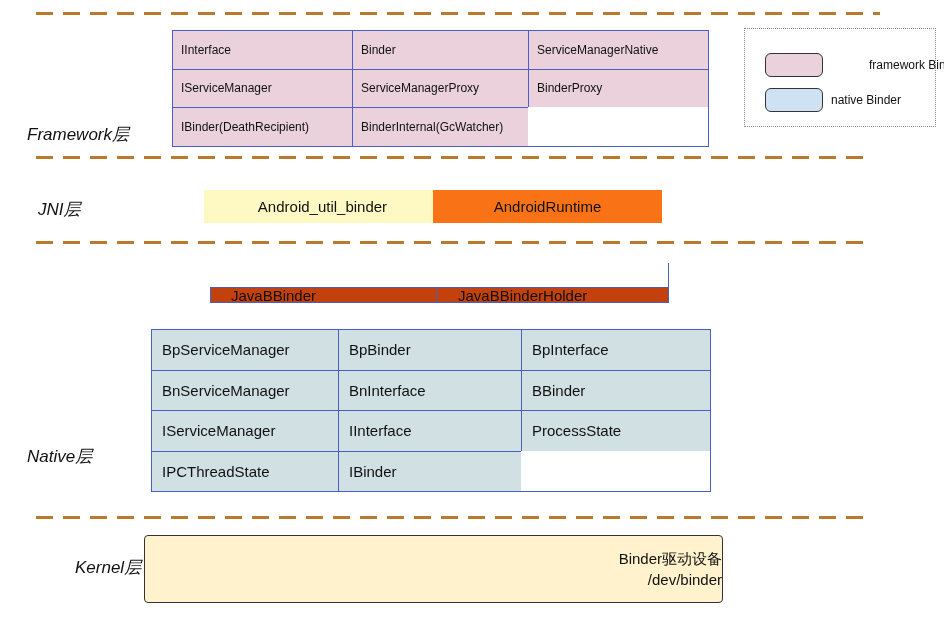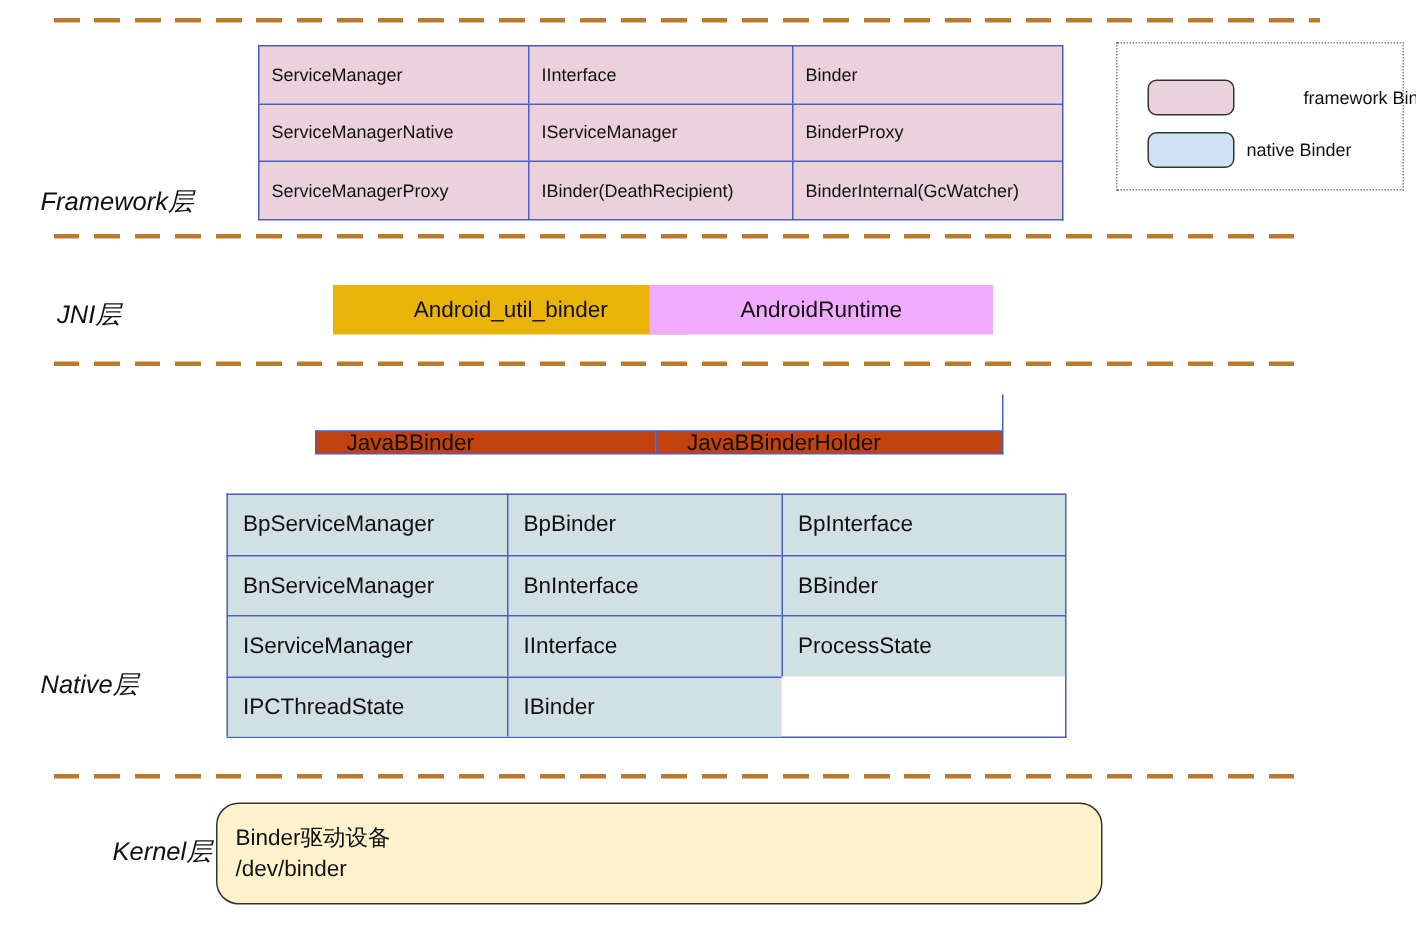--- a/index.html
+++ b/index.html
@@ -21,28 +21,28 @@
     display:flex;align-items:center;white-space:nowrap;overflow:hidden;
   }
   .fw-tbl{left:172px;top:30px;grid-template-columns:180px 176px 180px;grid-auto-rows:38.6px;}
   .fw-tbl .cell{background:#ead1dc;font-size:12px;padding-left:8px;}
   .nat-tbl{left:151px;top:329px;grid-template-columns:187px 183px 189px;grid-auto-rows:40.5px;}
   .nat-tbl .cell{background:#d0e0e3;font-size:15px;padding-left:10px;text-align:center;}
   .jbb-tbl{left:210px;top:263px;grid-template-columns:227px 231px;grid-auto-rows:39px;}
   .jbb-tbl .cell{background:#c2410c;font-size:15px;padding-left:20px;margin-top:24px;}
   
   .jni-box{position:absolute;top:190px;height:33px;display:flex;align-items:center;justify-content:center;font-size:15px;}
-  .jni-pink{left:222px;width:237px;background:#eab308;}
-  .jni-green{left:433px;width:229px;background:#f0abfc;}
+  .jni-pink{left:204px;width:237px;background:#fef9c3;}
+  .jni-green{left:433px;width:229px;background:#f97316;}
   
   .kernel-box{
     position:absolute;left:144px;top:535px;width:577px;height:66px;
-    background:#fff2cc;border:1.5px solid #333;border-radius:15px;
-    display:flex;flex-direction:column;align-items:flex-start;justify-content:center;
-    font-size:15px;line-height:21px;padding-left:12px;
+    background:#fff2cc;border:1.5px solid #333;border-radius:4px;
+    display:flex;flex-direction:column;align-items:flex-end;justify-content:center;
+    font-size:15px;line-height:21px;
   }
   
   .legend{position:absolute;left:744px;top:28px;width:192px;height:99px;border:1px dotted #8a8a8a;box-sizing:border-box;}
   .legend-row{position:absolute;left:20px;display:flex;align-items:center;}
   .legend-row.r1{top:24px;gap:38px;}
   .legend-row.r2{top:59px;}
   .swatch{width:56px;height:22px;border:1px solid #333;border-radius:6px;margin-right:8px;flex:0 0 auto;}
   .swatch.pink{background:#ead1dc;}
   .swatch.blue{background:#cfe2f3;}
   .legend-label{font-size:12px;white-space:nowrap;}
@@ -56,27 +56,26 @@
   <div class="sep" style="left:36px;top:156px;width:830px;"></div>
   <div class="sep" style="left:36px;top:241px;width:830px;"></div>
   <div class="sep" style="left:36px;top:516px;width:830px;"></div>
 
   <div class="layer-label" style="left:27px;top:123px;">Framework层</div>
   <div class="layer-label" style="left:38px;top:198px;">JNI层</div>
   <div class="layer-label" style="left:27px;top:445px;">Native层</div>
   <div class="layer-label" style="left:27px;top:556px;margin-left:48px;">Kernel层</div>
 
   <div class="tbl fw-tbl">
-    <div class="cell">ServiceManager</div>
     <div class="cell">IInterface</div>
     <div class="cell">Binder</div>
     <div class="cell">ServiceManagerNative</div>
     <div class="cell">IServiceManager</div>
+    <div class="cell">ServiceManagerProxy</div>
     <div class="cell">BinderProxy</div>
-    <div class="cell">ServiceManagerProxy</div>
     <div class="cell">IBinder(DeathRecipient)</div>
     <div class="cell">BinderInternal(GcWatcher)</div>
   </div>
 
   <div class="legend">
     <div class="legend-row r1">
       <div class="swatch pink"></div>
       <div class="legend-label">framework Binder</div>
     </div>
     <div class="legend-row r2">

